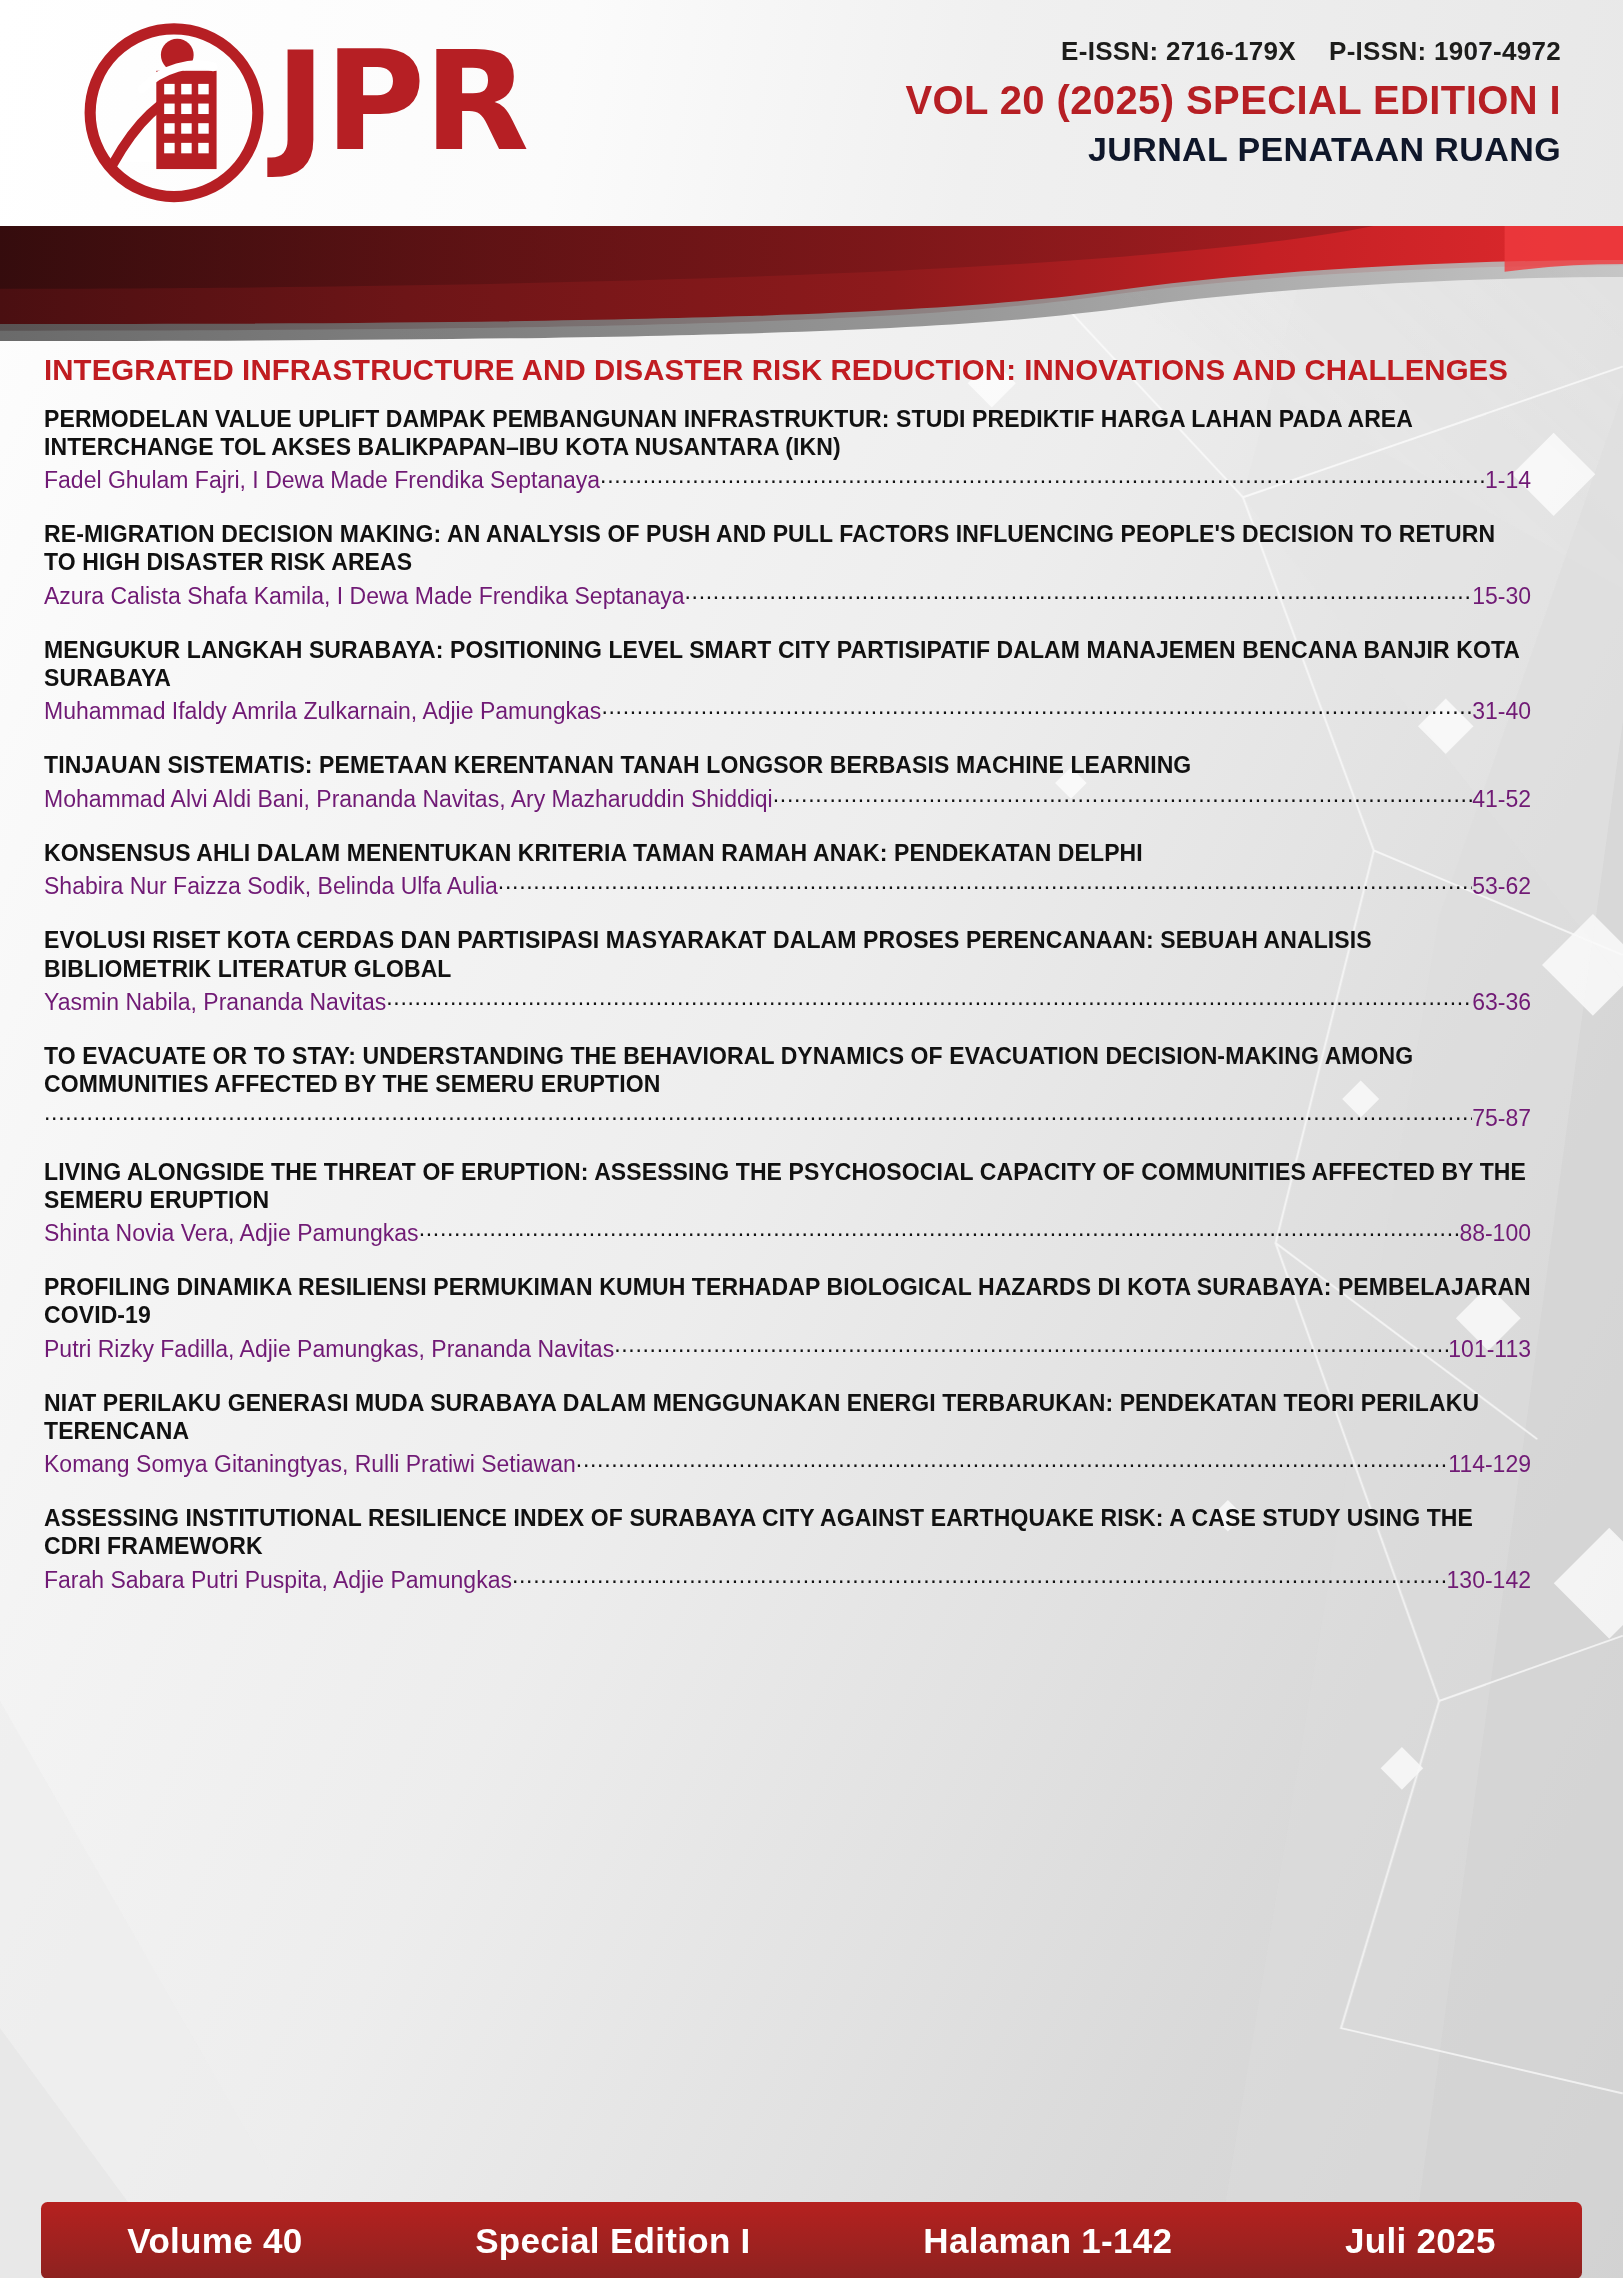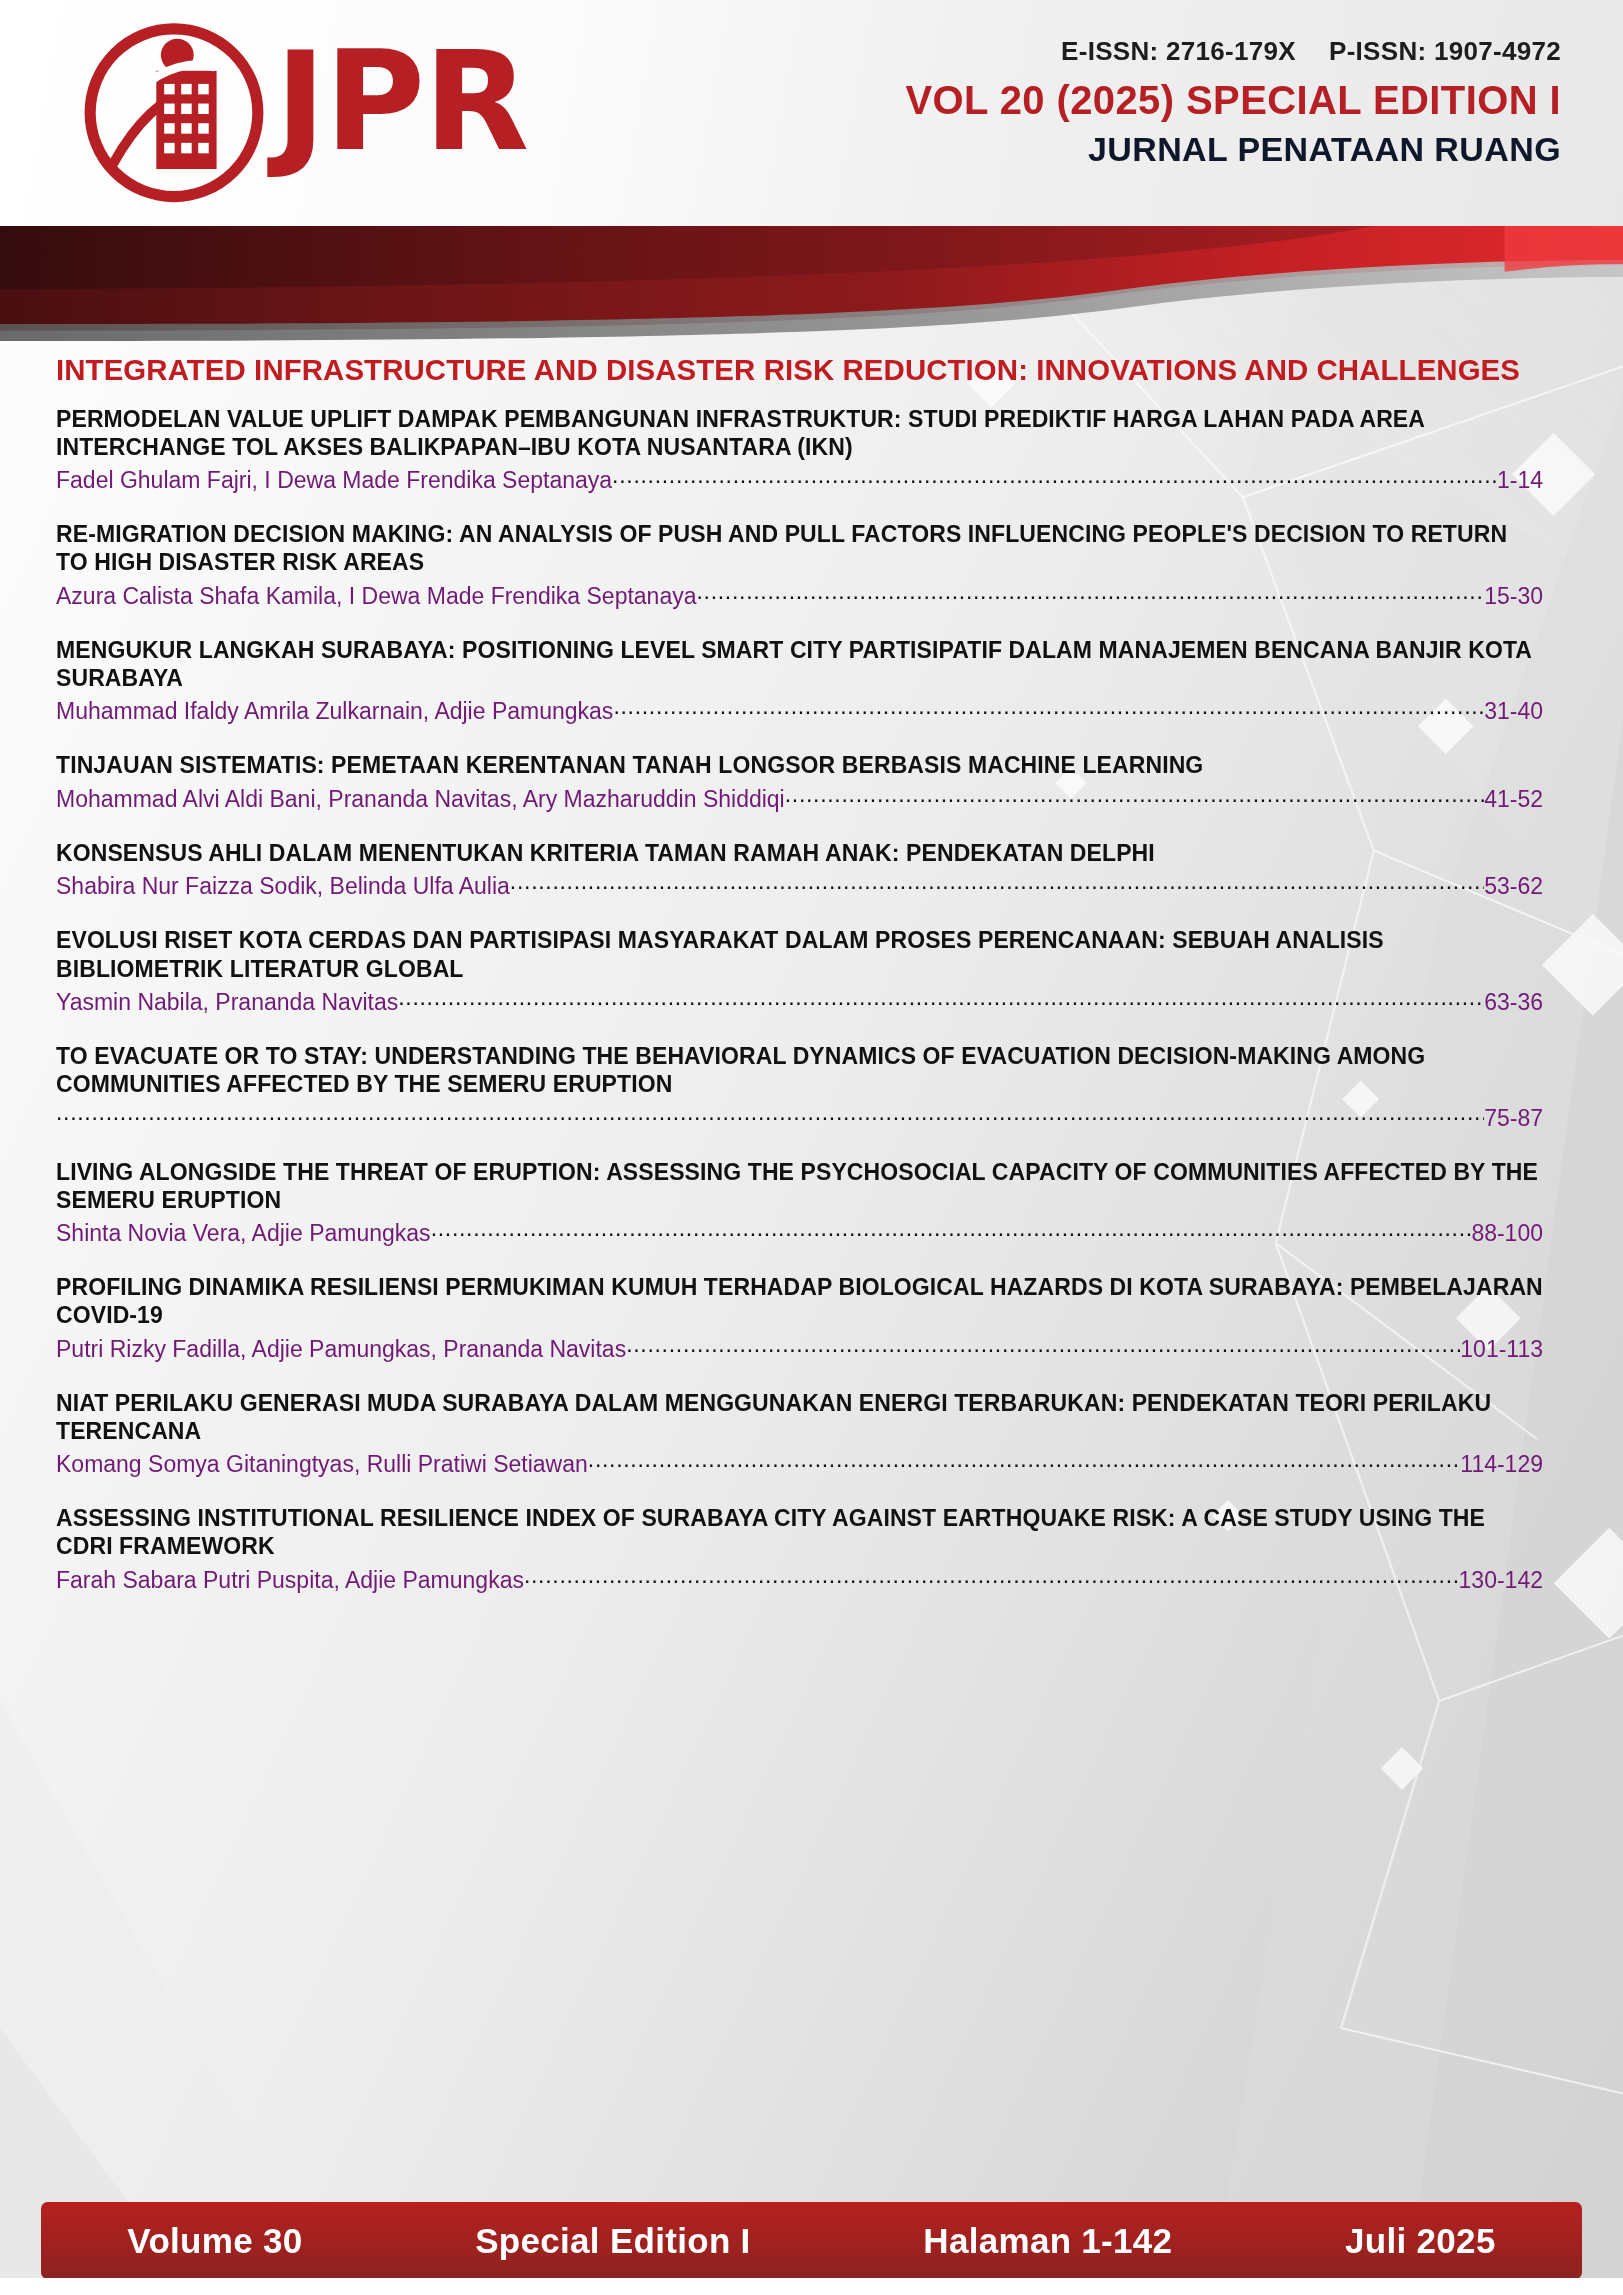--- a/index.html
+++ b/index.html
@@ -69,21 +69,21 @@
   }
 
   
   .band {
     position: absolute; top: 226px; left: 0; width: 1623px; height: 121px;
   }
   .band svg { display:block; width: 100%; height: 100%; }
 
   
   .content {
-    position: absolute; left: 12px; top: 353px; width: 1560px; height: 1826px;
+    position: absolute; left: 0; top: 353px; width: 1560px; height: 1826px;
     padding: 0 29px 0 44px;
   }
   .section-title {
     color: #c01c21;
     font-size: 29.4px;
     font-weight: 700;
     line-height: 1.18;
     letter-spacing: 0.1px;
     margin-bottom: 17px;
   }
@@ -362,21 +362,21 @@
         <span class="art-authors">Farah Sabara Putri Puspita, Adjie Pamungkas</span>
         <span class="dots"></span>
         <span class="art-pages">130-142</span>
       </div>
     </div>
 
   </div>
 
   <div class="footer">
     <div class="footer-bar">
-      <span>Volume 30</span>
+      <span>Volume 40</span>
       <span>Special Edition I</span>
       <span>Halaman 1-142</span>
       <span>Juli 2025</span>
     </div>
     <div class="footer-strip"></div>
   </div>
 
 </div>
 
 

